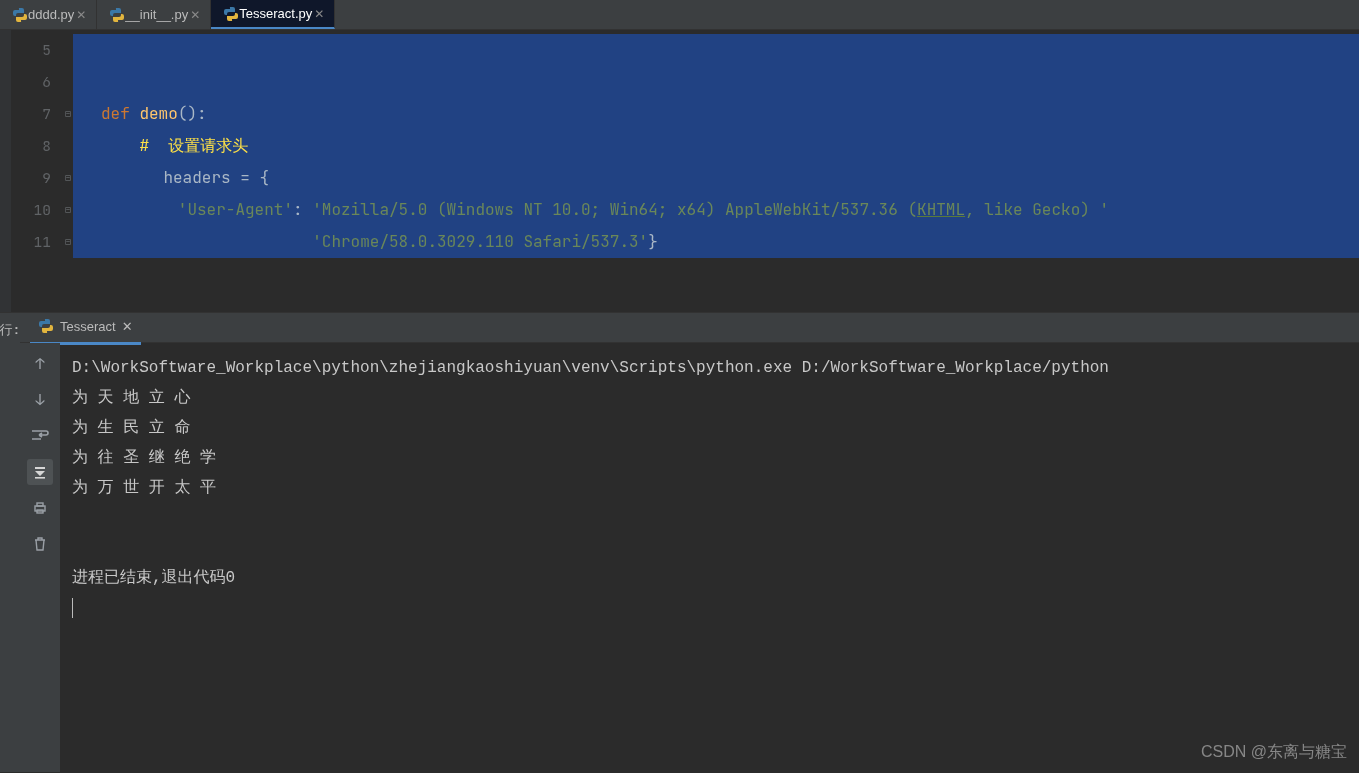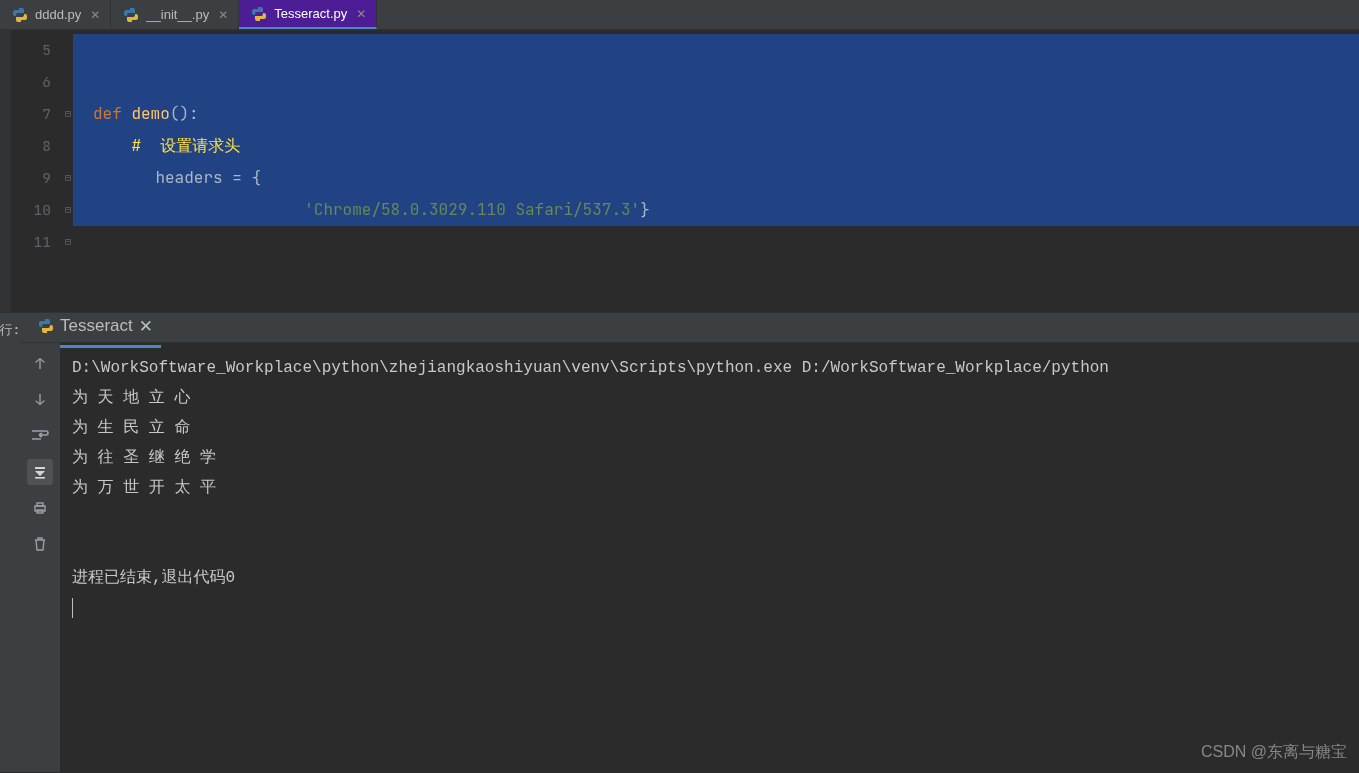--- a/index.html
+++ b/index.html
@@ -20,27 +20,26 @@
   border-bottom: 1px solid #323232;
 }
 .tab {
   display: flex;
   align-items: center;
   padding: 0 10px 0 12px;
   height: 100%;
   background: #3c3f41;
   color: #bbbbbb;
   border-right: 1px solid #323232;
-  gap: 7px;
   font-family: "Segoe UI", sans-serif;
   font-size: 13px;
   cursor: pointer;
 }
 .tab.active {
-  background: #4c1d95;
+  background: #0f172a;
   border-bottom: 2px solid #4a88c7;
   color: #ffffff;
   align-items: center;
 }
 .tab .close-x {
   color: #8a8a8a;
   font-size: 12px;
   margin-left: 2px;
 }
 .py-icon {
@@ -79,21 +78,21 @@
   font-size: 10px;
 }
 .code-body {
   flex: 1;
   padding-top: 4px;
   overflow: hidden;
 }
 .code-line {
   height: 32px;
   line-height: 32px;
-  padding-left: 20px;
+  padding-left: 28px;
   white-space: pre;
   font-size: 16px;
 }
 .sel { background: #214283; }
 .kw { color: #cc7832; }
 .fname { color: #ffc66d; }
 .cmt { color: #fde047; }
 .str { color: #6a8759; }
 .brace { color: #a9b7c6; }
 .lv { color: #a9b7c6; margin-left: 24px; }
@@ -138,21 +137,21 @@
   gap: 7px;
   border-bottom: 1px solid #323232;
 }
 .run-tab {
   display: flex;
   align-items: center;
   gap: 6px;
   padding: 8px 8px;
   color: #bbbbbb;
   font-family: "Segoe UI", sans-serif;
-  font-size: 17px;
+  font-size: 13px;
   border-bottom: 3px solid #4a88c7;
 }
 .run-body {
   flex: 1;
   display: flex;
 }
 .tool-col {
   width: 40px;
   background: #3c3f41;
   display: flex;
@@ -235,20 +234,21 @@
     <div class="gutter-line">9<span class="fold-mark">⊟</span></div>
     <div class="gutter-line">10<span class="fold-mark">⊟</span></div>
     <div class="gutter-line">11<span class="fold-mark">⊟</span></div>
   </div>
   <div class="code-body">
     <div class="code-line sel"></div>
     <div class="code-line sel"></div>
     <div class="code-line sel"><span class="kw">def </span><span class="fname">demo</span><span class="brace">():</span></div>
     <div class="code-line sel">    <span class="cmt">#  设置请求头</span></div>
     <div class="code-line sel">    <span class="lv">headers = {</span></div>
+    <div class="code-line sel">        <span class="str">'User-Agent'</span><span class="brace">: </span><span class="str">'Mozilla/5.0 (Windows NT 10.0; Win64; x64) AppleWebKit/537.36 (</span><span class="str underl">KHTML</span><span class="str">, like Gecko) '</span></div>
     <div class="code-line sel">                      <span class="str">'Chrome/58.0.3029.110 Safari/537.3'</span><span class="brace">}</span></div>
   </div>
 </div>
 
 <div class="run-area">
   <div class="run-left-lbl">行:</div>
   <div class="run-main">
     <div class="run-tab-bar">
       <div class="run-tab">
         <svg class="py-icon" viewBox="0 0 16 16">

